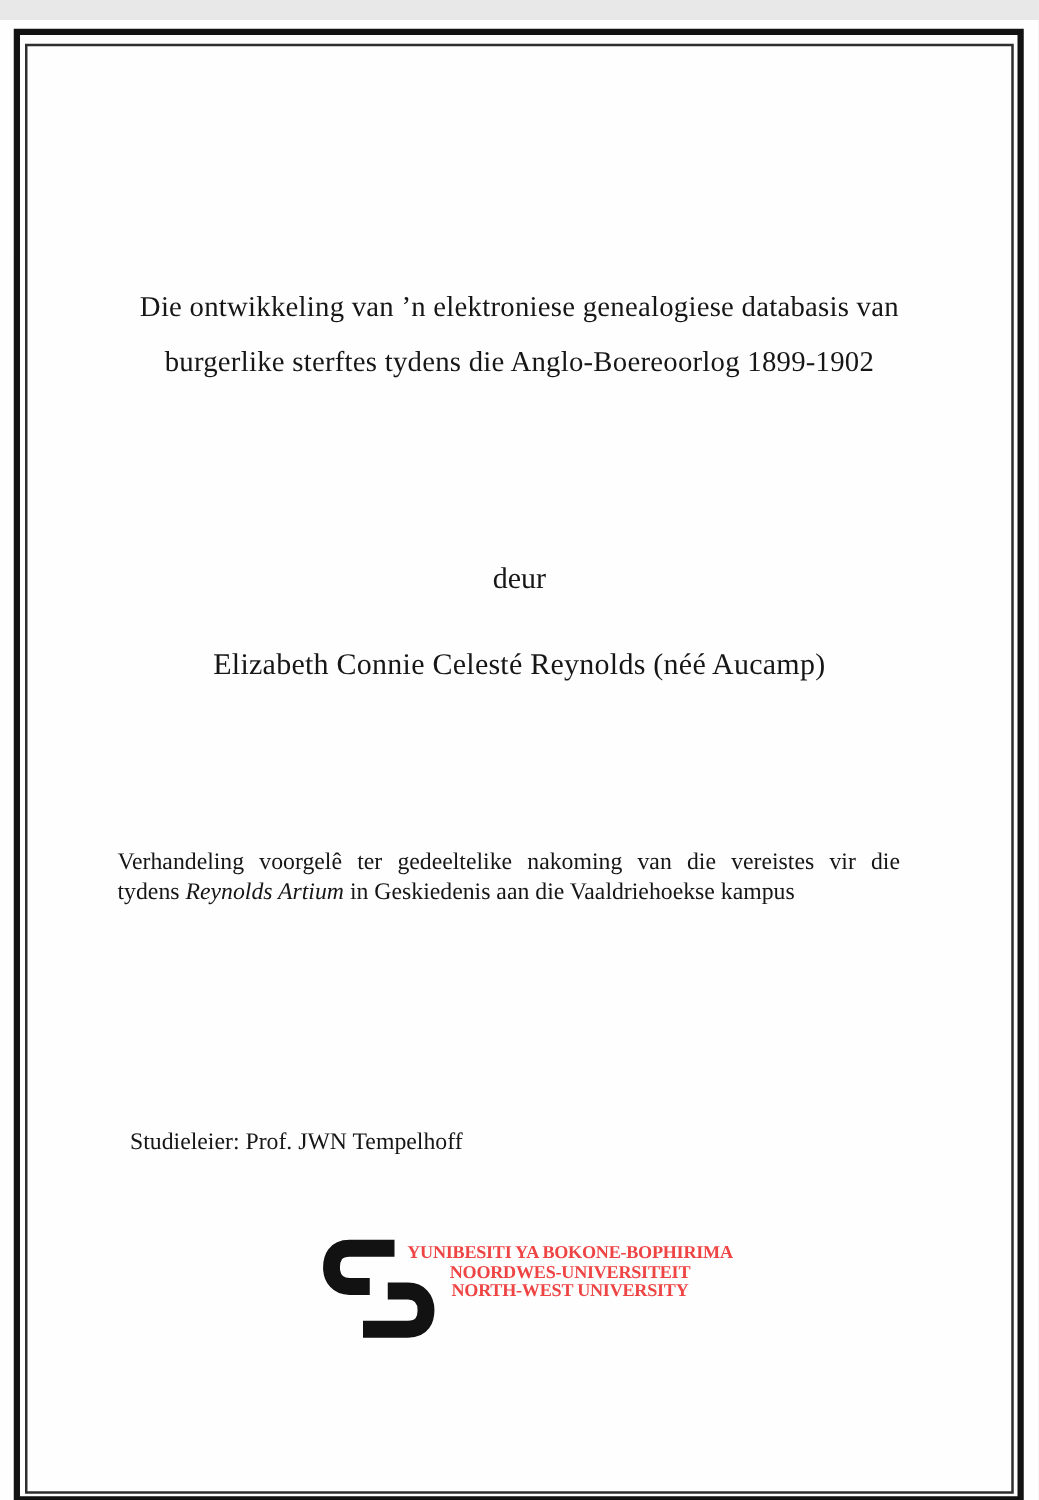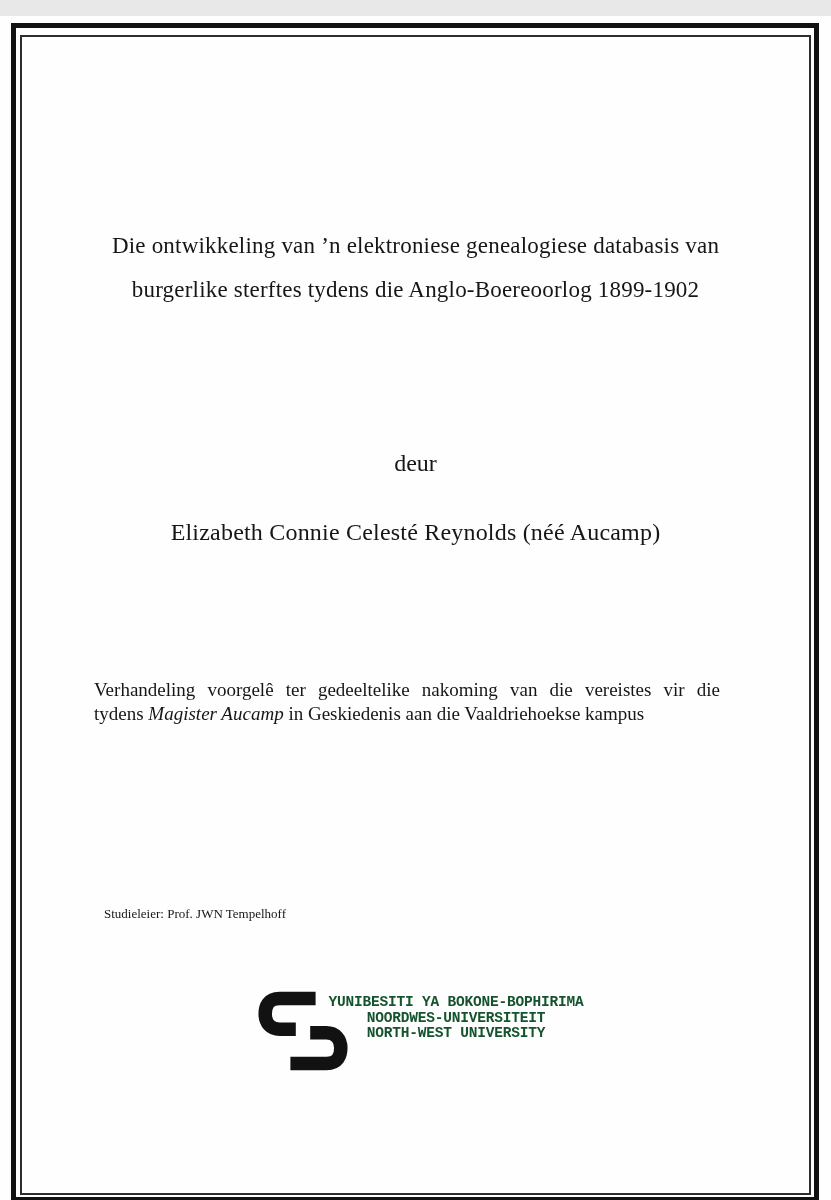--- a/index.html
+++ b/index.html
@@ -42,37 +42,37 @@
     position:absolute;left:94px;width:626px;top:662px;
     font-size:19px;line-height:24px;
   }
   .submission .justified{
     text-align:justify;
     text-align-last:justify;
   }
   .submission .italic{font-style:italic;}
   .supervisor-block{
     position:absolute;left:104px;top:884px;
-    font-size:13px;line-height:28px;
+    font-size:19px;line-height:28px;
   }
   .logo-block{
     position:absolute;left:258px;top:973px;
     display:flex;align-items:flex-start;
   }
   .logo-mark{width:90px;height:84px;flex:0 0 auto;}
   .logo-text{
     margin-left:-28px;
     padding-top:6px;
     width:272px;
     text-align:center;
-    font-family:Liberation Mono, monospace;
+    font-family:Liberation Serif, serif;
     font-weight:bold;
     font-size:14.5px;line-height:15.5px;
     letter-spacing:-0.2px;
-    color:#14532d;
+    color:#ef4444;
     white-space:nowrap;
   }
 </style>
 </head>
 <body>
 
 <div class="scan">
 
   <div class="outer-frame"></div>
   <div class="inner-frame"></div>
@@ -81,21 +81,21 @@
     <div>Die ontwikkeling van ’n elektroniese genealogiese databasis van</div>
     <div>burgerlike sterftes tydens die Anglo-Boereoorlog 1899-1902</div>
   </div>
 
   <div class="byline">deur</div>
 
   <div class="author">Elizabeth Connie Celesté Reynolds (néé Aucamp)</div>
 
   <div class="submission">
     <div class="justified">Verhandeling voorgelê ter gedeeltelike nakoming van die vereistes vir die</div>
-    <div><span>tydens </span><span class="italic">Magister Aucamp</span><span> in Geskiedenis aan die Vaaldriehoekse kampus</span></div>
+    <div><span>tydens </span><span class="italic">Reynolds Artium</span><span> in Geskiedenis aan die Vaaldriehoekse kampus</span></div>
   </div>
 
   <div class="supervisor-block">
     <div>Studieleier: Prof. JWN Tempelhoff</div>
   </div>
 
   <div class="logo-block">
     <svg class="logo-mark" viewBox="0 0 100 92" aria-hidden="true">
       <path d="M 64 10 H 24 C 11 10 8 19 8 27 C 8 37 14 44 24 44 H 42" fill="none" stroke="#121212" stroke-width="15"></path>
       <path d="M 36 82 H 76 C 89 82 92 73 92 65 C 92 55 86 48 76 48 H 58" fill="none" stroke="#121212" stroke-width="15"></path>

